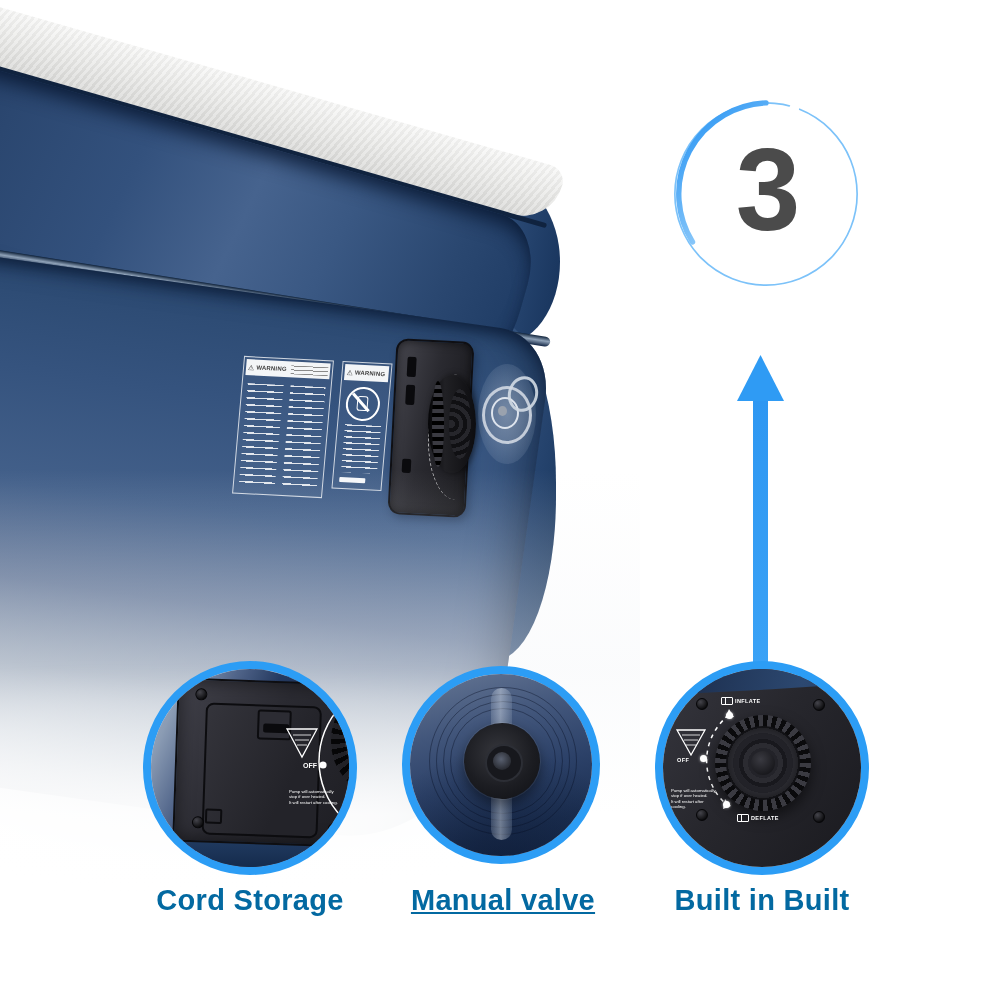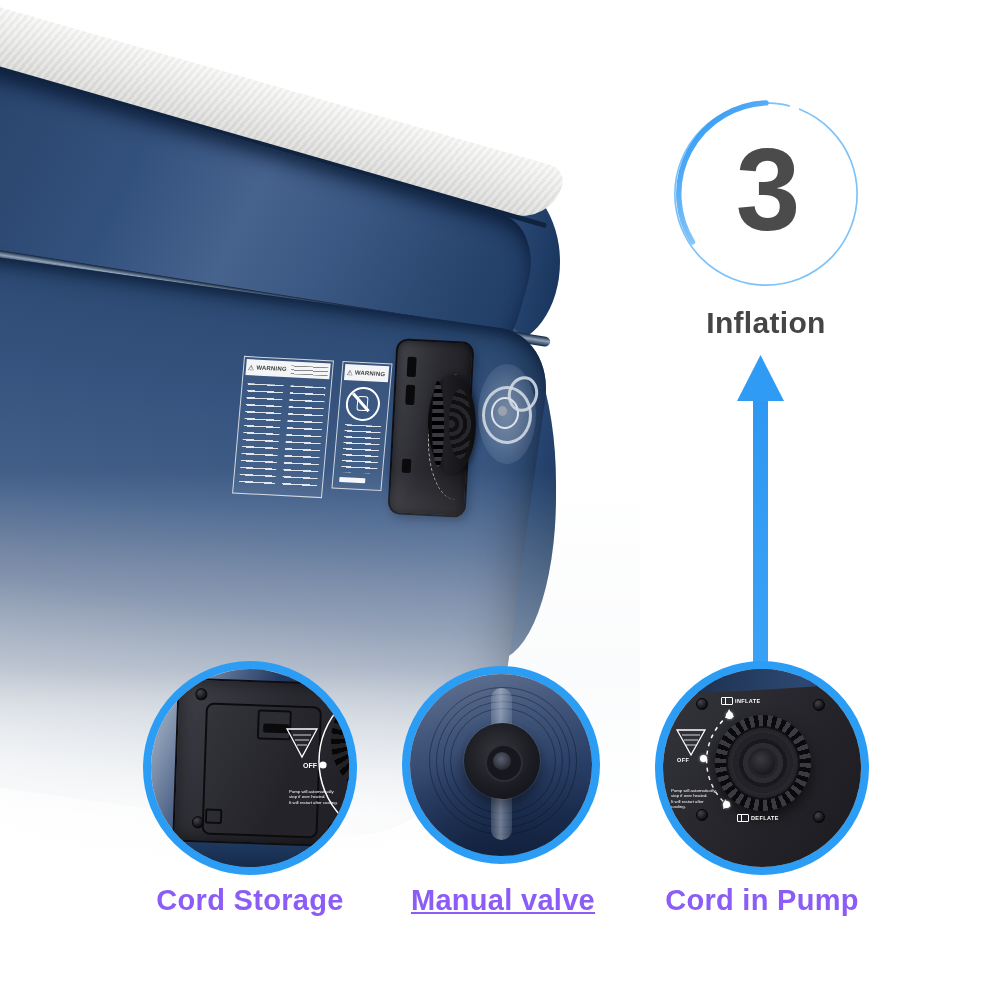--- a/index.html
+++ b/index.html
@@ -96,21 +96,21 @@
   .arrow-shaft{position:absolute;left:753px;top:398px;width:15px;height:268px;
     background:linear-gradient(to bottom,#2e97f2,#3aa2f6);}
   .arrow-head{position:absolute;left:737px;top:355px;width:47px;height:46px;background:#2f9bf4;
     clip-path:polygon(50% 0,100% 100%,0 100%);}
 
   
   .callout-ring{position:absolute;border:8px solid #2c9df5;border-radius:50%;overflow:hidden;
     background:#dfe5ec;}
   .callout-ring .inner{position:absolute;inset:0;}
   .c-label{position:absolute;width:260px;text-align:center;font-size:29px;font-weight:700;
-    color:#8b5cf6;letter-spacing:.3px;}
+    color:#0369a1;letter-spacing:.3px;}
 
   
   .cord-bg{position:absolute;inset:0;
     background:linear-gradient(115deg,#a7b2c4 0%,#8b9cb4 14%,#51658a 30%,#24395f 46%,#1c3154 60%);}
   .cord-navy-bottom{position:absolute;left:0;right:0;bottom:0;height:26px;background:linear-gradient(#203a60,#152b4c);}
   .cord-panel{position:absolute;left:24px;top:12px;width:200px;height:160px;transform:rotate(2deg);
     border-radius:10px;border:2px solid #0e0e11;
     background:linear-gradient(120deg,#41414a 0%,#2b2b32 40%,#1b1b20 100%);
     box-shadow:inset 0 0 18px rgba(0,0,0,.55);}
   .door{position:absolute;left:27px;top:22px;width:112px;height:128px;border-radius:8px;
@@ -229,21 +229,20 @@
         </linearGradient>
       </defs>
       <circle cx="100" cy="100" r="93" fill="none" stroke="#7cc2f9" stroke-width="1.7"></circle>
       <path d="M 100 7 A 93 93 0 0 0 25 149" fill="none" stroke="url(#ringGrad)" stroke-width="5.5" stroke-linecap="round"></path>
       <circle cx="129" cy="12" r="5" fill="#ffffff"></circle>
     </svg>
     <div class="badge-text">
       <span class="big">3</span>
     </div>
   </div>
-  <div class="inflation">Inflation</div>
 
   <div class="arrow-shaft"></div>
   <div class="arrow-head"></div>
 
   <div class="callout-ring" style="left:143px;top:661px;width:198px;height:198px;">
     <div class="inner">
       <div class="cord-bg"></div>
       <div class="cord-navy-bottom"></div>
       <div class="cord-panel">
         <div class="door"></div>
@@ -316,15 +315,15 @@
       <div class="ptext" style="left:14px;top:88px;">OFF</div>
       <div class="mini-icon" style="left:74px;top:145px;"></div>
       <div class="ptext" style="left:88px;top:146px;">DEFLATE</div>
       <div class="micro pump-caution">
         <div>Pump will automatically</div>
         <div>stop if over heated.</div>
         <div>It will restart after cooling.</div>
       </div>
     </div>
   </div>
-  <div class="c-label" style="left:632px;top:884px;">Cord in Pump</div>
+  <div class="c-label" style="left:632px;top:884px;">Built in Built</div>
 
 </div>
 
 </body></html>

